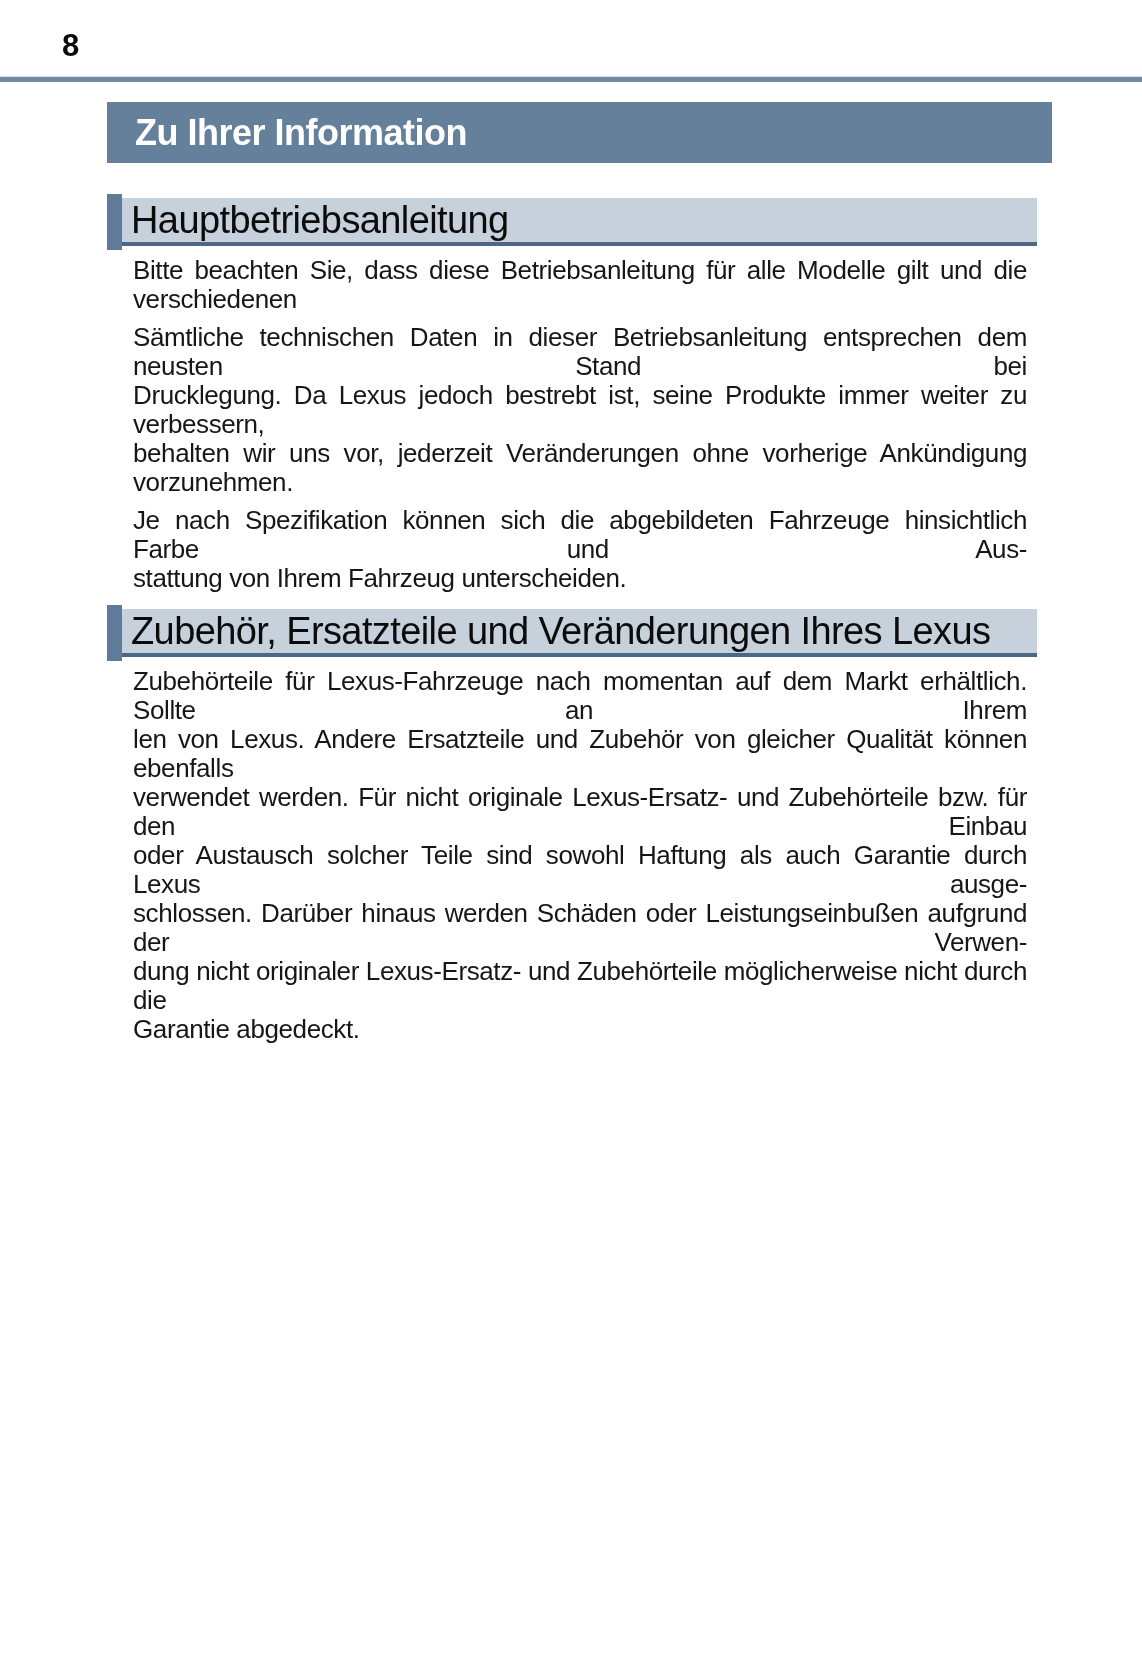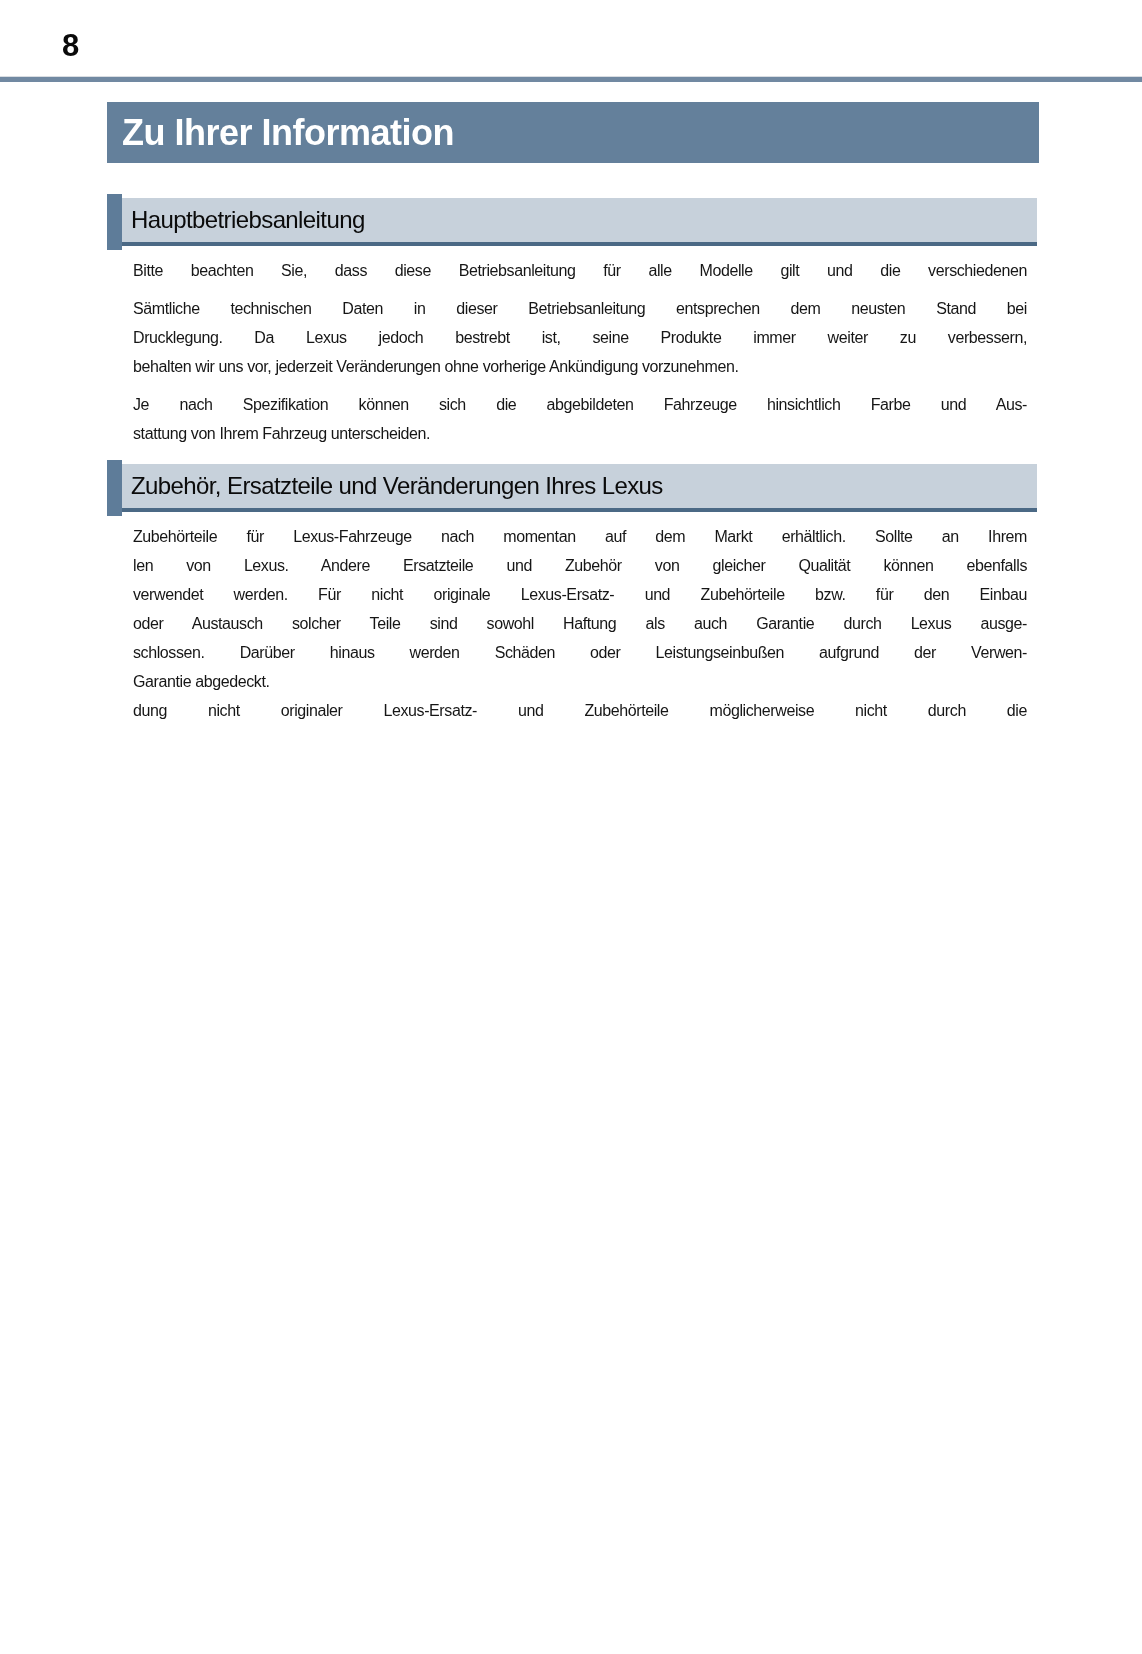--- a/index.html
+++ b/index.html
@@ -29,21 +29,21 @@
     height: 5px;
     background: var(--rule, #7189A2);
     border-top: 1px solid #d9dde2;
   }
   .chapter-bar {
     position: absolute;
     left: 107px;
     top: 102px;
     width: 917px;
     height: 61px;
-    padding-left: 15px;
+    padding-left: 28px;
     background: var(--bar-dark, #64809B);
     display: flex;
     align-items: center;
   }
   .chapter-title {
     color: var(--title-text, #ffffff);
     font-size: 36px;
     font-weight: bold;
     letter-spacing: -0.5px;
   }
@@ -67,33 +67,33 @@
   .section-header:first-child { margin-top: 35px; }
   .accent {
     position: absolute;
     left: 0;
     top: -4px;
     bottom: -8px;
     width: 15px;
     background: var(--accent, #5E7C99);
   }
   .heading-text {
-    font-size: 24px;
+    font-size: 38px;
     font-weight: normal;
     color: #0b0b0b;
     letter-spacing: -0.6px;
     white-space: nowrap;
   }
   .paragraph {
     margin: 9px 10px 9px 26px;
     width: 894px;
   }
   .section-header + .paragraph { margin-top: 10px; }
   .line {
-    font-size: 16px;
+    font-size: 26px;
     line-height: 29px;
     letter-spacing: -0.4px;
     color: var(--text, #161616);
     text-align: justify;
     text-align-last: justify;
     white-space: normal;
   }
   .line.para-last {
     text-align-last: left;
   }
@@ -127,17 +127,17 @@
       <div class="section-header">
         <span class="accent"></span>
         <span class="heading-text">Zubehör, Ersatzteile und Veränderungen Ihres Lexus</span>
       </div>
       <div class="paragraph">
         <div class="line">Zubehörteile für Lexus-Fahrzeuge nach momentan auf dem Markt erhältlich. Sollte an Ihrem</div>
         <div class="line">len von Lexus. Andere Ersatzteile und Zubehör von gleicher Qualität können ebenfalls</div>
         <div class="line">verwendet werden. Für nicht originale Lexus-Ersatz- und Zubehörteile bzw. für den Einbau</div>
         <div class="line">oder Austausch solcher Teile sind sowohl Haftung als auch Garantie durch Lexus ausge-</div>
         <div class="line">schlossen. Darüber hinaus werden Schäden oder Leistungseinbußen aufgrund der Verwen-</div>
+        <div class="line">dung nicht originaler Lexus-Ersatz- und Zubehörteile möglicherweise nicht durch die</div>
         <div class="line para-last">Garantie abgedeckt.</div>
-        <div class="line">dung nicht originaler Lexus-Ersatz- und Zubehörteile möglicherweise nicht durch die</div>
       </div>
     </div>
 </div>
 
 </body></html>

